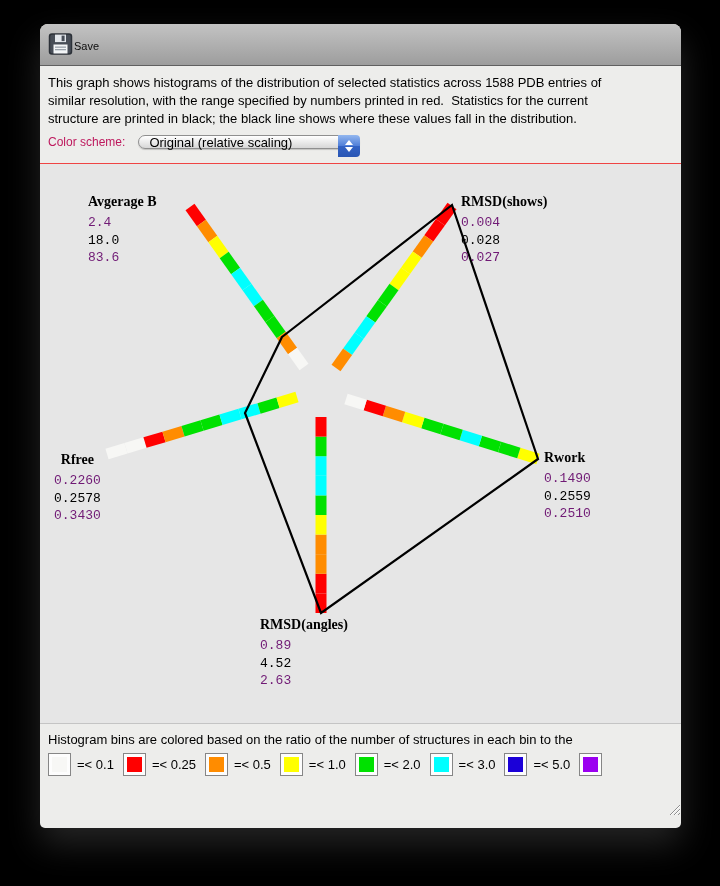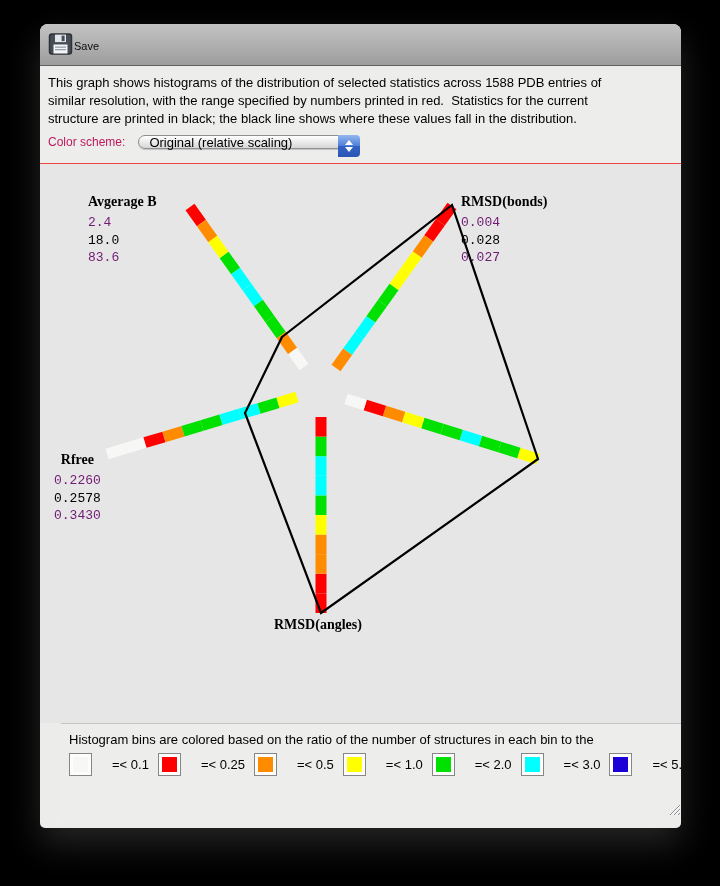--- a/index.html
+++ b/index.html
@@ -45,23 +45,23 @@
   
   .plot-panel{position:relative;height:559px;background:#e6e6e6;}
   .chart-svg{position:absolute;left:0;top:0;}
   .axis-block{position:absolute;}
   .axis-label{font-family:"Liberation Serif",serif;font-weight:700;font-size:14px;color:#000;margin-bottom:4px;}
   .axis-vals{font-family:"Liberation Mono","DejaVu Sans Mono",monospace;font-size:13px;line-height:17.5px;}
   .v-red{color:#701a75;}
   .v-black{color:#000;}
   
   .bottom-panel{height:97px;background:#ededeb;border-top:1px solid #c4c4c4;box-sizing:border-box;
-    padding:7px 8px 0 8px;position:relative;margin-left:21px;}
+    padding:7px 8px 0 8px;position:relative;}
   .legend-row{display:flex;align-items:center;margin-top:4px;gap:9px;}
-  .legend-item{display:flex;align-items:center;gap:20px;}
+  .legend-item{display:flex;align-items:center;gap:6px;}
   .swatch{border:1px solid #868686;background:#fdfdfd;padding:3px;line-height:0;}
   .swatch-inner{width:15px;height:15px;}
   .legend-label{font-size:13px;color:#000;white-space:nowrap;}
   .resize-grip{position:absolute;right:1px;bottom:1px;}
 </style>
 </head>
 <body>
 
 <div class="window">
 
@@ -156,31 +156,44 @@
     <div class="axis-block" style="left:48px;top:30px;">
       <div class="axis-label">Avgerage B</div>
       <div class="axis-vals">
         <div class="v-red">2.4</div>
         <div class="v-black">18.0</div>
         <div class="v-red">83.6</div>
       </div>
     </div>
 
     <div class="axis-block" style="left:421px;top:30px;">
-      <div class="axis-label">RMSD(bonds)</div>
+      <div class="axis-label">RMSD(shows)</div>
       <div class="axis-vals">
         <div class="v-red">0.004</div>
         <div class="v-black">0.028</div>
         <div class="v-red">0.027</div>
       </div>
     </div>
 
-
-    <div class="axis-block" style="left:234px;top:453px;">
+    <div class="axis-block" style="left:504px;top:286px;">
+      <div class="axis-label">Rwork</div>
+      <div class="axis-vals">
+        <div class="v-red">0.1490</div>
+        <div class="v-black">0.2559</div>
+        <div class="v-red">0.2510</div>
+      </div>
+    </div>
+
+    <div class="axis-block" style="left:220px;top:453px;">
       <div class="axis-label">RMSD(angles)</div>
+      <div class="axis-vals">
+        <div class="v-red">0.89</div>
+        <div class="v-black">4.52</div>
+        <div class="v-red">2.63</div>
+      </div>
     </div>
 
     <div class="axis-block" style="left:14px;top:288px;text-align:center;">
       <div class="axis-label">Rfree</div>
       <div class="axis-vals">
         <div class="v-red">0.2260</div>
         <div class="v-black">0.2578</div>
         <div class="v-red">0.3430</div>
       </div>
     </div>

